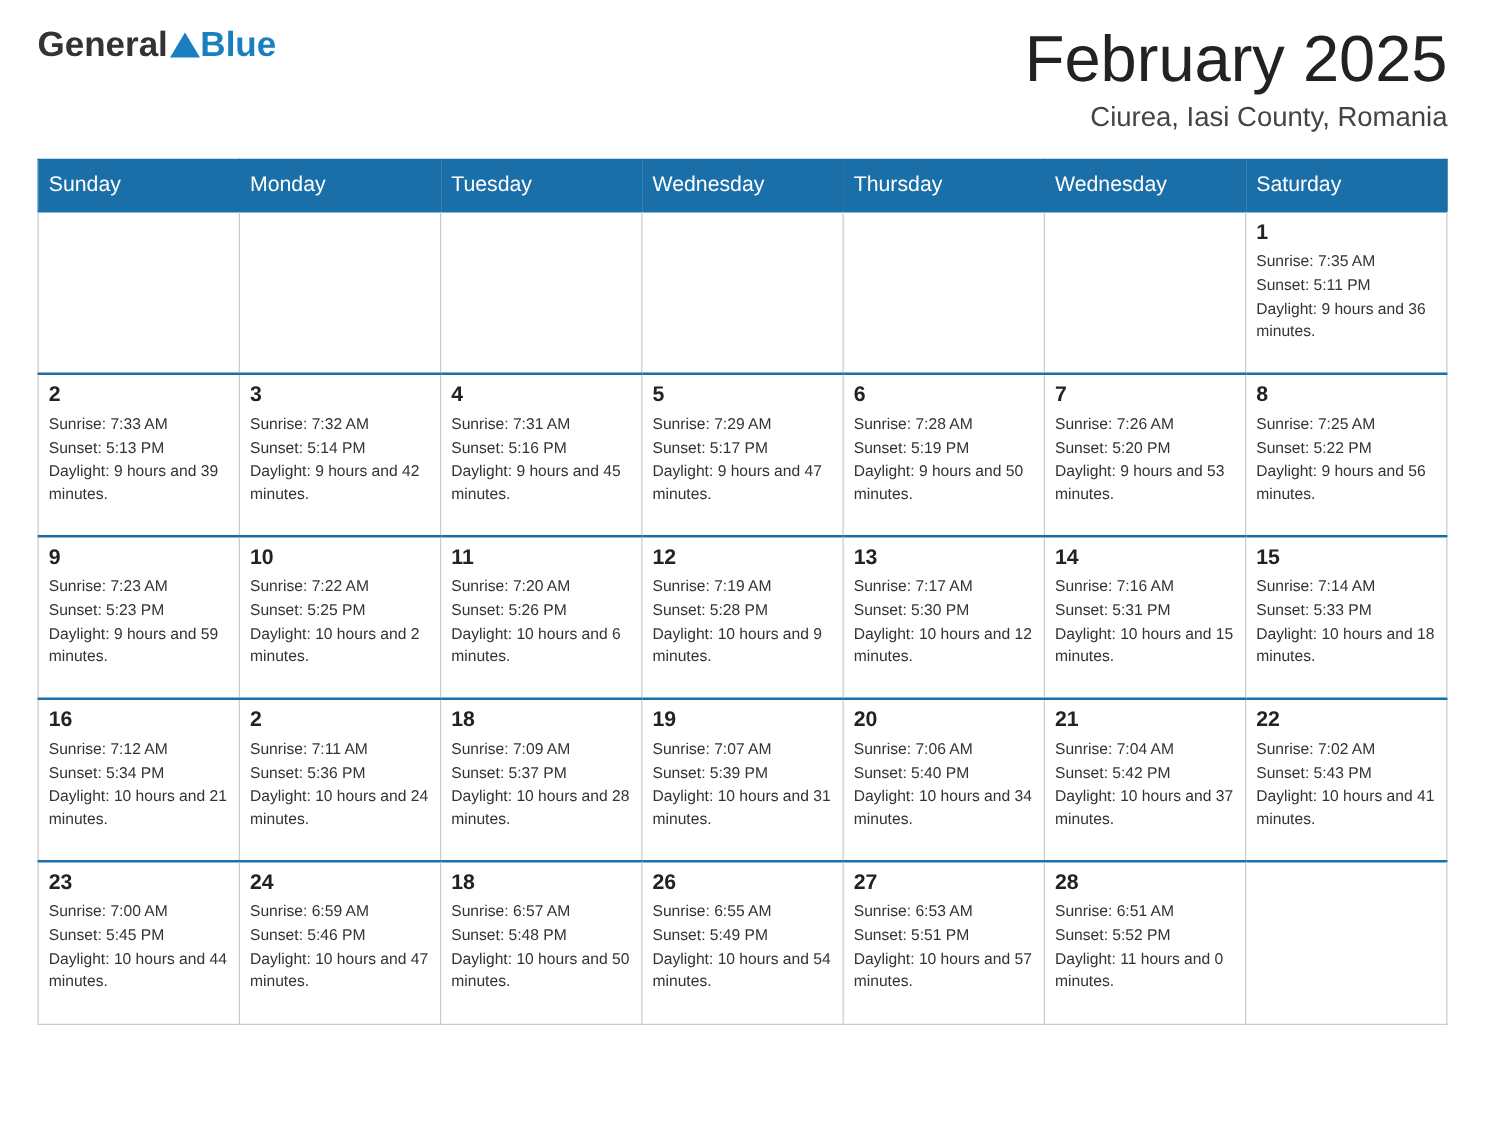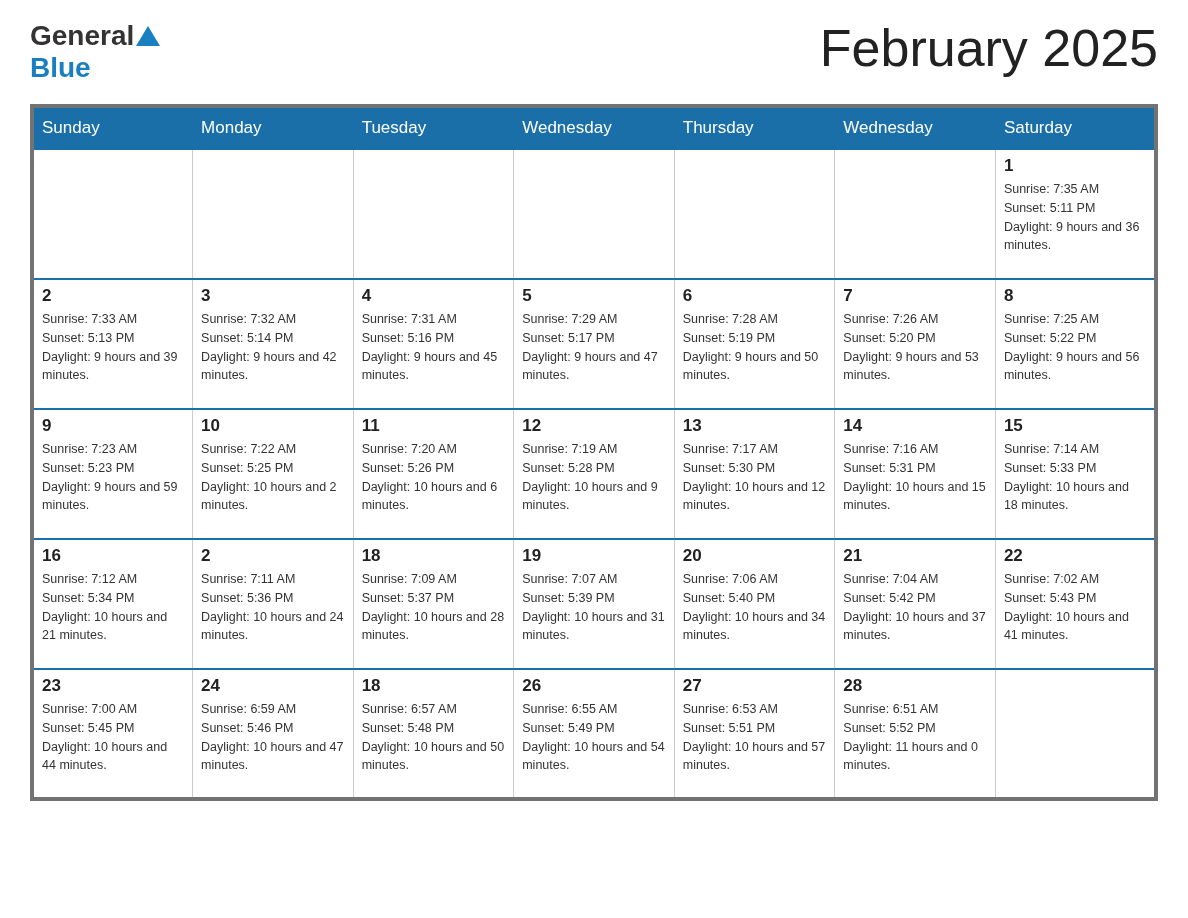--- a/index.html
+++ b/index.html
@@ -11,21 +11,21 @@
       min-height: 918px;
     }
     .header {
       display: flex;
       justify-content: space-between;
       align-items: flex-start;
       margin-bottom: 20px;
     }
     .logo {
       display: flex;
-      flex-direction: column;
+      flex-direction: row;
       align-items: flex-start;
     }
     .logo-text-general {
       font-size: 28px;
       font-weight: bold;
       color: #333;
       display: flex;
       align-items: center;
     }
     .logo-triangle {
@@ -54,21 +54,21 @@
       line-height: 1.1;
     }
     .location-title {
       font-size: 22px;
       color: #444;
       margin-top: 4px;
     }
     .calendar {
       width: 100%;
       border-collapse: collapse;
-      border: 4px solid #737373;
+      border: 1px solid #737373;
     }
     .calendar th {
       background-color: #1a6fa8;
       color: #fff;
       padding: 10px 8px;
       text-align: left;
       font-size: 17px;
       font-weight: normal;
       border: 1px solid #1a6fa8;
     }
@@ -105,20 +105,21 @@
 <div class="header">
   <div class="logo">
     <div class="logo-text-general">
       <span>General</span>
         <span class="logo-triangle"></span>
     </div>
     <div class="logo-text-blue">Blue</div>
   </div>
   <div class="title-section">
     <div class="month-title">February 2025</div>
+    <div class="location-title">Ciurea, Iasi County, Romania</div>
   </div>
 </div>
 
 <table class="calendar">
   <thead>
     <tr>
       <th><span>Sunday</span></th>
       <th><span>Monday</span></th>
       <th><span>Tuesday</span></th>
       <th><span>Wednesday</span></th>

